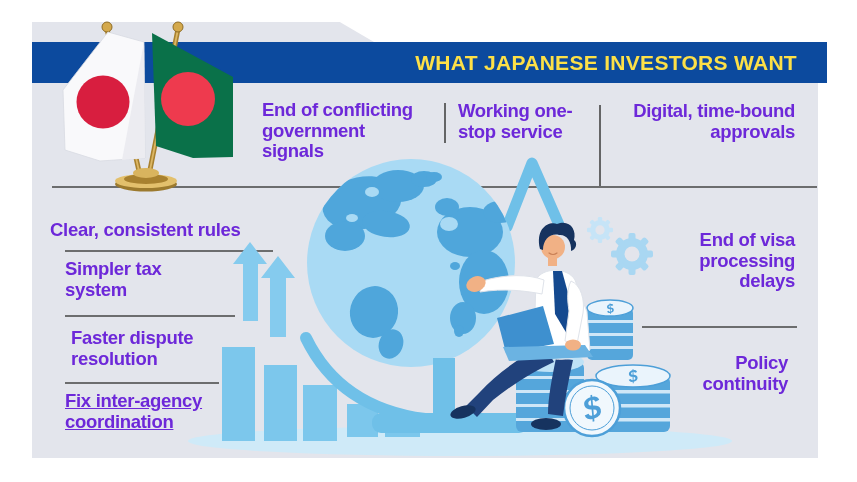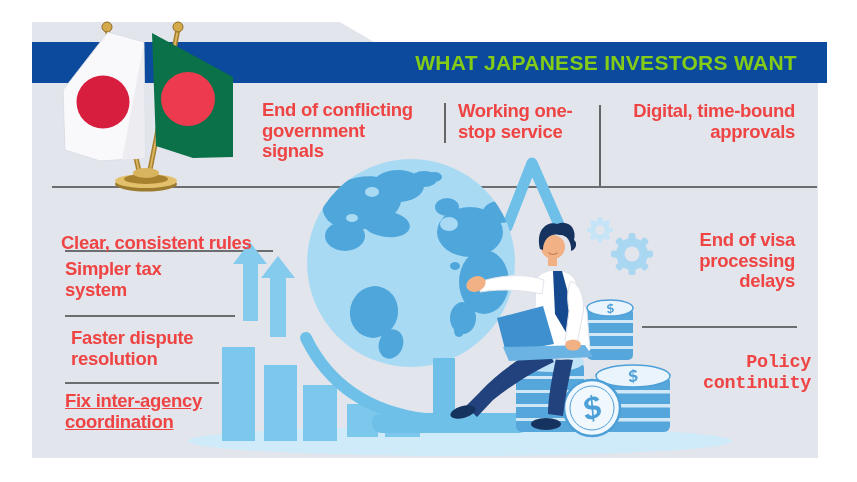--- a/index.html
+++ b/index.html
@@ -3,23 +3,23 @@
 <meta charset="utf-8">
 <style>
   html,body{margin:0;padding:0;background:#ffffff;}
   .page{position:relative;width:857px;height:482px;background:#ffffff;overflow:hidden;
         font-family:"Liberation Sans",sans-serif;}
   .abs{position:absolute;}
   .tab{left:32px;top:22px;width:342px;height:20px;background:#e3e5ec;
        clip-path:polygon(0 0,90% 0,100% 100%,0 100%);}
   .banner{left:32px;top:42px;width:795px;height:41px;background:#0c4a9e;}
   .banner .title{position:absolute;right:30px;top:0;height:36px;line-height:41px;
-       color:#84cc16;font-size:21px;font-weight:700;letter-spacing:0.3px;white-space:nowrap;}
+       color:#fde047;font-size:21px;font-weight:700;letter-spacing:0.3px;white-space:nowrap;}
   .card{left:32px;top:83px;width:786px;height:375px;background:#e3e5ec;}
-  .itm{position:absolute;color:#ef4444;font-weight:700;font-size:18.5px;line-height:1.12;
+  .itm{position:absolute;color:#6d28d9;font-weight:700;font-size:18.5px;line-height:1.12;
        letter-spacing:-0.3px;white-space:pre-line;}
   .r{text-align:right;}
   svg.art{position:absolute;left:0;top:0;pointer-events:none;}
   .coin-s{font-weight:700;font-style:italic;fill:#4d9fd8;}
 </style>
 </head>
 <body>
 
 <div class="page">
 
@@ -203,27 +203,27 @@
   </svg>
 
   <div class="itm" style="left:262px;top:100px;width:170px;">End of conflicting
 government
 signals</div>
   <div class="itm r" style="right:62px;top:101px;width:190px;">Digital, time-bound
 approvals</div>
   <div class="itm" style="left:458px;top:101px;width:135px;">Working one-
 stop service</div>
 
-  <div class="itm" style="left:61px;top:220px;width:220px;margin-top:13px;">Clear, consistent rules</div>
+  <div class="itm" style="left:50px;top:220px;width:220px;">Clear, consistent rules</div>
   <div class="itm" style="left:65px;top:259px;width:160px;">Simpler tax
 system</div>
   <div class="itm" style="left:71px;top:328px;width:160px;">Faster dispute
 resolution</div>
   <div class="itm" style="left:65px;top:391px;width:170px;text-decoration:underline;">Fix inter-agency
 coordination</div>
 
   <div class="itm r" style="right:62px;top:230px;width:140px;">End of visa
 processing
 delays</div>
-  <div class="itm r" style="right:46px;top:353px;width:140px;font-family:Liberation Mono, monospace;">Policy
+  <div class="itm r" style="right:69px;top:353px;width:140px;">Policy
 continuity</div>
 
 </div>
 
 </body></html>

